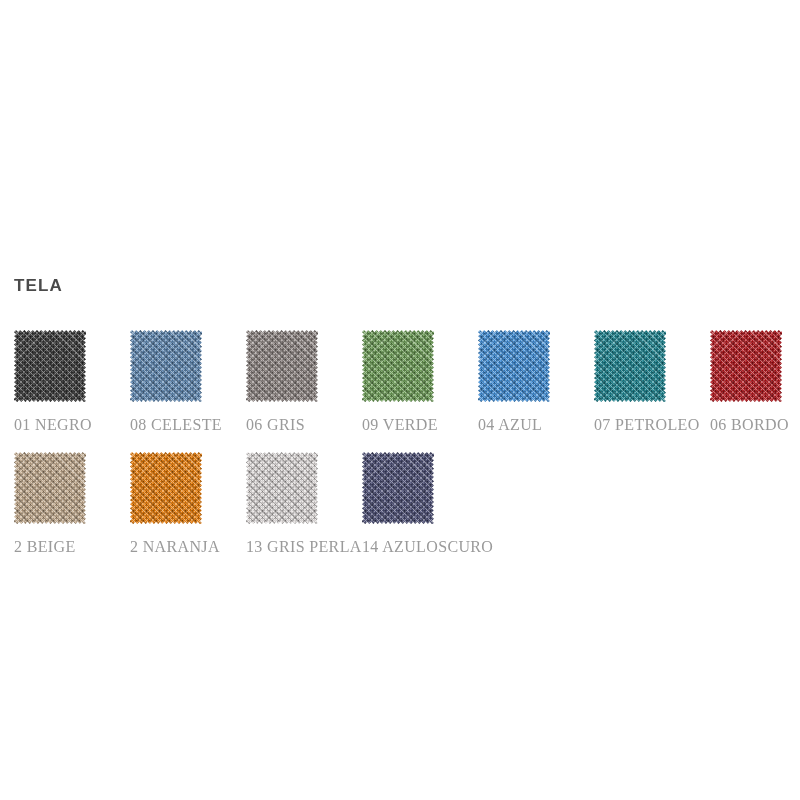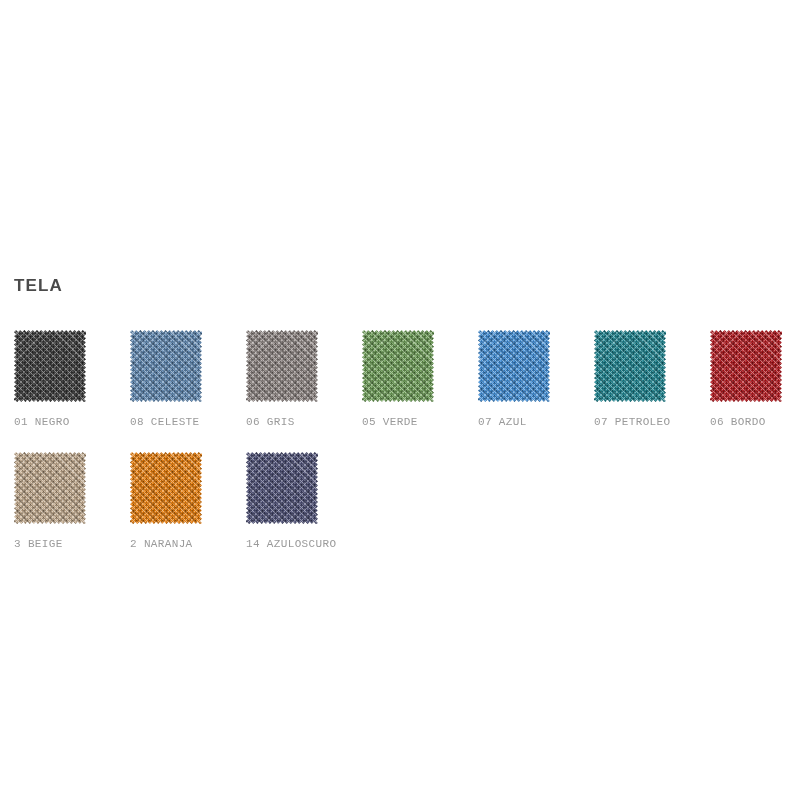--- a/index.html
+++ b/index.html
@@ -149,25 +149,25 @@
       3.2% 23.2%, 0% 20.3%, 3.2% 17.4%, 0% 14.5%, 3.2% 11.6%,
       0% 8.7%, 3.2% 5.8%
     );
   }
 
   .swatch-label {
     position: absolute;
     left: 0;
     top: 86px;
     width: 116px;
-    font-size: 11px;
+    font-size: 16px;
     letter-spacing: 0.35px;
     color: #9a9a9a;
     white-space: nowrap;
-    font-family: Liberation Mono, monospace;
+    font-family: Liberation Serif, serif;
   }
 </style>
 </head>
 <body>
 
 <div id="swatch-board">
 
   <div id="section-title">TELA</div>
 
   <div class="swatch-grid" id="swatch-grid">
@@ -178,41 +178,45 @@
       <div class="swatch-cell">
         <div class="swatch-chip" style="background-color: rgb(91, 135, 180);"></div>
         <div class="swatch-label">08 CELESTE</div>
       </div>
       <div class="swatch-cell">
         <div class="swatch-chip" style="background-color: rgb(141, 132, 129);"></div>
         <div class="swatch-label">06 GRIS</div>
       </div>
       <div class="swatch-cell">
         <div class="swatch-chip" style="background-color: rgb(106, 158, 82);"></div>
-        <div class="swatch-label">05 VERDE</div>
+        <div class="swatch-label">09 VERDE</div>
       </div>
       <div class="swatch-cell">
         <div class="swatch-chip" style="background-color: rgb(58, 141, 219);"></div>
-        <div class="swatch-label">07 AZUL</div>
+        <div class="swatch-label">04 AZUL</div>
       </div>
       <div class="swatch-cell">
         <div class="swatch-chip" style="background-color: rgb(20, 130, 143);"></div>
         <div class="swatch-label">07 PETROLEO</div>
       </div>
       <div class="swatch-cell">
         <div class="swatch-chip" style="background-color: rgb(182, 15, 22);"></div>
         <div class="swatch-label">06 BORDO</div>
       </div>
       <div class="swatch-cell">
         <div class="swatch-chip" style="background-color: rgb(198, 172, 141);"></div>
-        <div class="swatch-label">3 BEIGE</div>
+        <div class="swatch-label">2 BEIGE</div>
       </div>
       <div class="swatch-cell">
         <div class="swatch-chip" style="background-color: rgb(240, 124, 0);"></div>
         <div class="swatch-label">2 NARANJA</div>
       </div>
       <div class="swatch-cell">
+        <div class="swatch-chip" style="background-color: rgb(226, 222, 221);"></div>
+        <div class="swatch-label">13 GRIS PERLA</div>
+      </div>
+      <div class="swatch-cell">
         <div class="swatch-chip" style="background-color: rgb(71, 74, 115);"></div>
         <div class="swatch-label">14 AZULOSCURO</div>
       </div>
     </div>
 
 </div>
 
 </body></html>

